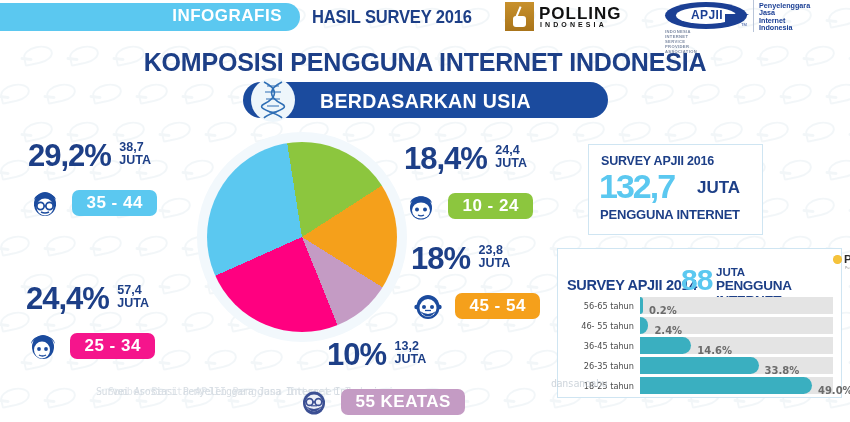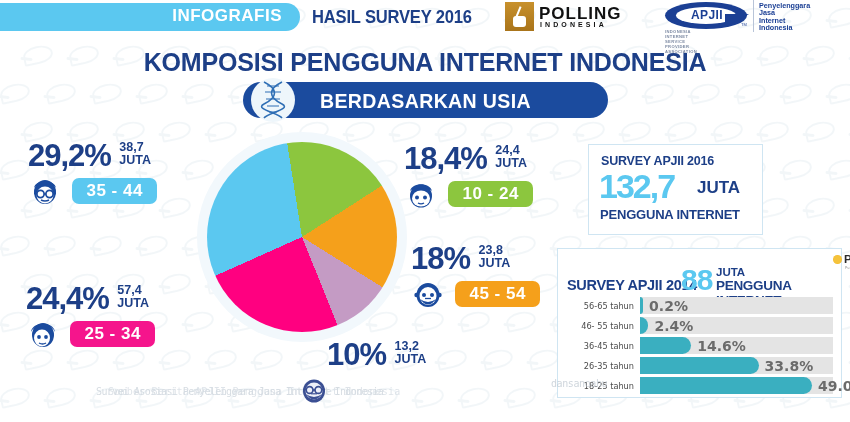--- a/index.html
+++ b/index.html
@@ -109,21 +109,21 @@
   .stat{position:absolute;z-index:3;}
   .stat .pct{
     font-size:31px;font-weight:bold;color:#1d3f87;letter-spacing:-1px;
     display:inline-block;vertical-align:top;line-height:32px;
   }
   .stat .juta{
     display:inline-block;vertical-align:top;margin-left:4px;margin-top:1px;
     font-size:12.5px;font-weight:bold;color:#1d3f87;line-height:12.5px;
     text-align:left;
   }
-  .stat .row2{margin-top:2px;white-space:nowrap;}
+  .stat .row2{margin-top:14px;white-space:nowrap;text-align:center;}
   .face{display:inline-block;vertical-align:middle;width:34px;height:34px;}
   .agepill{
     display:inline-block;vertical-align:middle;margin-left:6px;
     height:26px;line-height:26px;padding:0 14px;border-radius:7px;
     font-size:17px;font-weight:bold;color:#ffffff;letter-spacing:.5px;
   }
   
   .panel{
     position:absolute;background:#ffffff;border:1px solid #cfe5f2;z-index:3;
   }
@@ -145,21 +145,21 @@
   .p2 .jt2{position:absolute;left:158px;top:17px;font-size:11.5px;font-weight:bold;color:#1d3f87;line-height:12.5px;}
   .p2 .pg2{position:absolute;left:158px;top:29px;font-size:13.5px;font-weight:bold;color:#1d3f87;letter-spacing:-.3px;}
   .bars{position:absolute;left:8px;top:48px;width:267px;}
   .brow{position:relative;height:19px;margin-bottom:1px;}
   .blabel{
     position:absolute;left:0;top:4px;width:68px;text-align:right;
     font-size:8.2px;color:#4a4a4a;font-family:"DejaVu Sans",sans-serif;
   }
   .btrack{position:absolute;left:74px;top:0;right:0;height:17px;background:#e4e4e4;}
   .bfill{position:absolute;left:0;top:0;height:17px;background:#3aafc0;border-radius:0 9px 9px 0;}
-  .bval{position:absolute;top:1px;font-size:14px;color:#6b6b6b;font-weight:bold;font-family:"DejaVu Sans",sans-serif;}
+  .bval{position:absolute;top:8px;font-size:10px;color:#6b6b6b;font-weight:bold;font-family:"DejaVu Sans",sans-serif;}
   
   .wmtext{
     position:absolute;left:96px;top:386px;z-index:2;
     font-size:10px;color:#cfd6dd;letter-spacing:-.6px;white-space:nowrap;
     font-family:"DejaVu Sans Mono",monospace;opacity:.85;
   }
   .wmtext2{
     position:absolute;left:108px;top:386px;z-index:2;
     font-size:10px;color:#d6dde4;letter-spacing:.2px;white-space:nowrap;
     font-family:"DejaVu Sans Mono",monospace;opacity:.8;
@@ -528,20 +528,21 @@
       <svg width="34" height="34" viewBox="0 0 34 34">
         <ellipse cx="17" cy="18" rx="11" ry="11.5" fill="#3b4f93"></ellipse>
         <ellipse cx="17" cy="18" rx="8.5" ry="8.5" fill="#eef0f8"></ellipse>
         <circle cx="12.6" cy="17" r="3.4" fill="none" stroke="#3b4f93" stroke-width="1.7"></circle>
         <circle cx="21.4" cy="17" r="3.4" fill="none" stroke="#3b4f93" stroke-width="1.7"></circle>
         <path d="M16 17 h2 M6.2 16.5 h2.9 M24.9 16.5 h2.9" stroke="#3b4f93" stroke-width="1.5"></path>
         <path d="M9 21 Q17 32 25 21 Q21 24 17 24 Q13 24 9 21Z" fill="#3b4f93"></path>
         <path d="M14 20.8 h6" stroke="#3b4f93" stroke-width="1.2"></path>
       </svg>
     </span>
+    <span class="agepill" style="background:#C49BC4">55 KEATAS</span>
   </div>
 </div>
 
 <div class="panel p1">
   <div class="t">SURVEY APJII 2016</div>
   <div class="big">132,7</div>
   <div class="jt">JUTA</div>
   <div class="pg">PENGGUNA INTERNET</div>
 </div>
 

